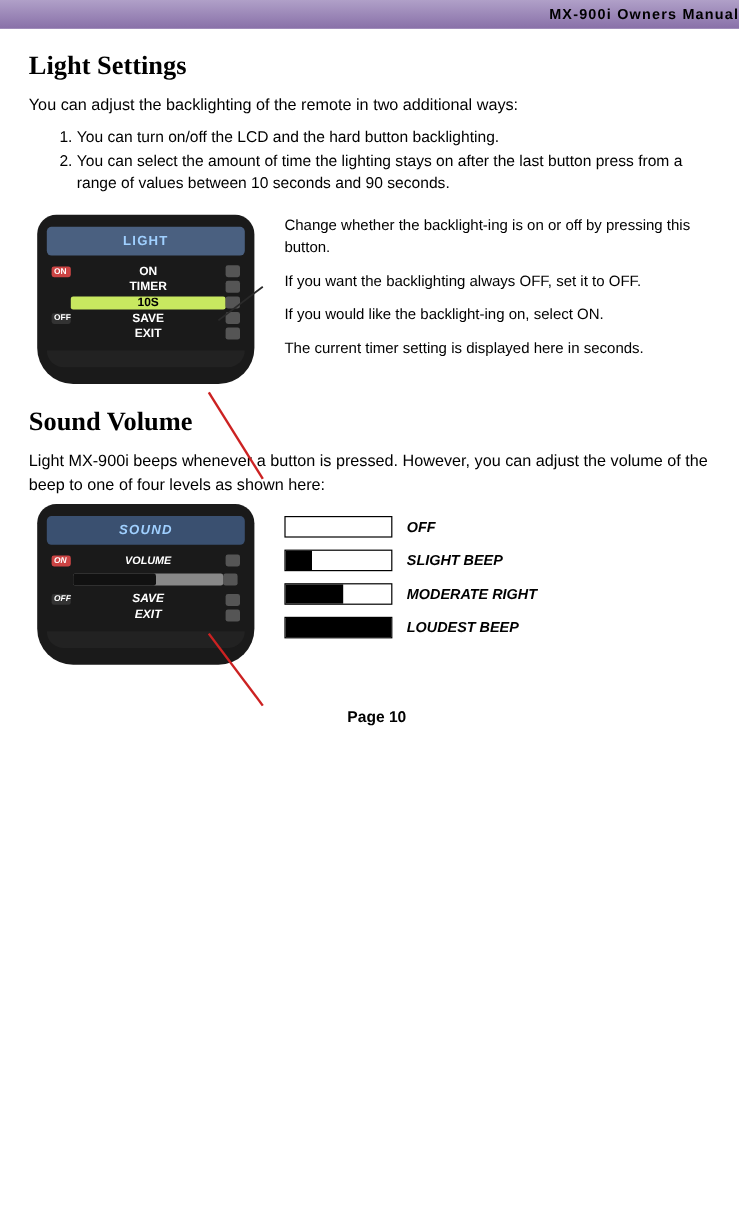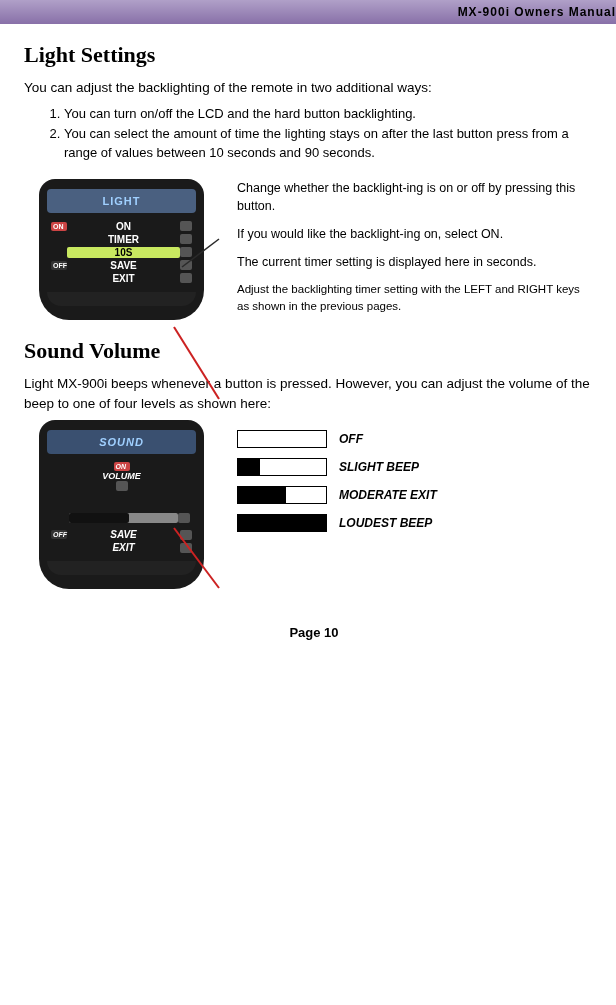--- a/index.html
+++ b/index.html
@@ -60,21 +60,21 @@
 
     
     .remote-container {
       width: 195px;
       min-width: 195px;
       margin-right: 18px;
       position: relative;
     }
 
     .remote-device {
-      width: 165px;
+      width: 181px;
       background: #1a1a1a;
       border-radius: 16px 16px 30px 30px;
       padding: 10px 8px 14px 8px;
       margin: 0 auto;
       position: relative;
     }
 
     .remote-screen {
       background: #4a6080;
       border-radius: 4px;
@@ -256,40 +256,40 @@
       <svg style="position:absolute; top:0; left:0; width:195px; height:340px; pointer-events:none; overflow:visible;">
 
         <line x1="158" y1="88" x2="195" y2="60" stroke="#2a2a2a" stroke-width="1.5"></line>
 
         <line x1="150" y1="148" x2="195" y2="220" stroke="#cc2222" stroke-width="2"></line>
       </svg>
     </div>
 
     <div class="annotation-text-col">
       <div class="annotation-block">Change whether the backlight-ing is on or off by pressing this button.</div>
+      <div class="annotation-block">If you want the backlighting always OFF, set it to OFF.</div>
       <div class="annotation-block">If you would like the backlight-ing on, select ON.</div>
       <div class="annotation-block">The current timer setting is displayed here in seconds.</div>
-      <div class="annotation-block small">Adjust the backlighting timer setting with the LEFT and RIGHT keys as shown in the previous pages.</div>
     </div>
   </div>
 
   <div class="section-title">Sound Volume</div>
 
   <p class="intro-text">Light MX-900i beeps whenever a button is pressed. However, you can adjust the volume of the beep to one of four levels as shown here:</p>
 
   <div class="section-row" style="position:relative; margin-bottom:14px; align-items:flex-start;font-style:italic;">
 
     <div class="remote-container">
       <div class="remote-device">
 
         <div class="remote-screen sound-remote-screen">
           <div class="remote-screen-label">SOUND</div>
         </div>
 
-        <div class="remote-menu-row" style="margin-bottom:20px;flex-direction:column;">
+        <div class="remote-menu-row" style="margin-bottom:4px;">
           <span class="remote-side-label" style="background:#cc4444; color:#fff; padding:1px 2px; border-radius:2px; font-size:7px;">ON</span>
           <span class="remote-menu-item" style="font-size:9px;">VOLUME</span>
           <span class="remote-btn-right"></span>
         </div>
 
         <div style="display:flex; align-items:center; padding:2px 6px; margin-bottom:4px;">
           <div style="width:16px;"></div>
           <div style="flex:1; background:#888; height:10px; border-radius:2px; position:relative;">
             <div style="width:55%; background:#111; height:100%; border-radius:2px;"></div>
           </div>
@@ -325,21 +325,21 @@
         <div class="volume-row">
           <div class="volume-bar-box">
             <div class="volume-bar-fill" style="width:25%;"></div>
           </div>
           <span class="volume-label">SLIGHT BEEP</span>
         </div>
         <div class="volume-row">
           <div class="volume-bar-box">
             <div class="volume-bar-fill" style="width:55%;"></div>
           </div>
-          <span class="volume-label">MODERATE EXIT</span>
+          <span class="volume-label">MODERATE RIGHT</span>
         </div>
         <div class="volume-row">
           <div class="volume-bar-box">
             <div class="volume-bar-fill" style="width:100%;"></div>
           </div>
           <span class="volume-label">LOUDEST BEEP</span>
         </div>
       </div>
 
       <div style="margin-top:16px;">

